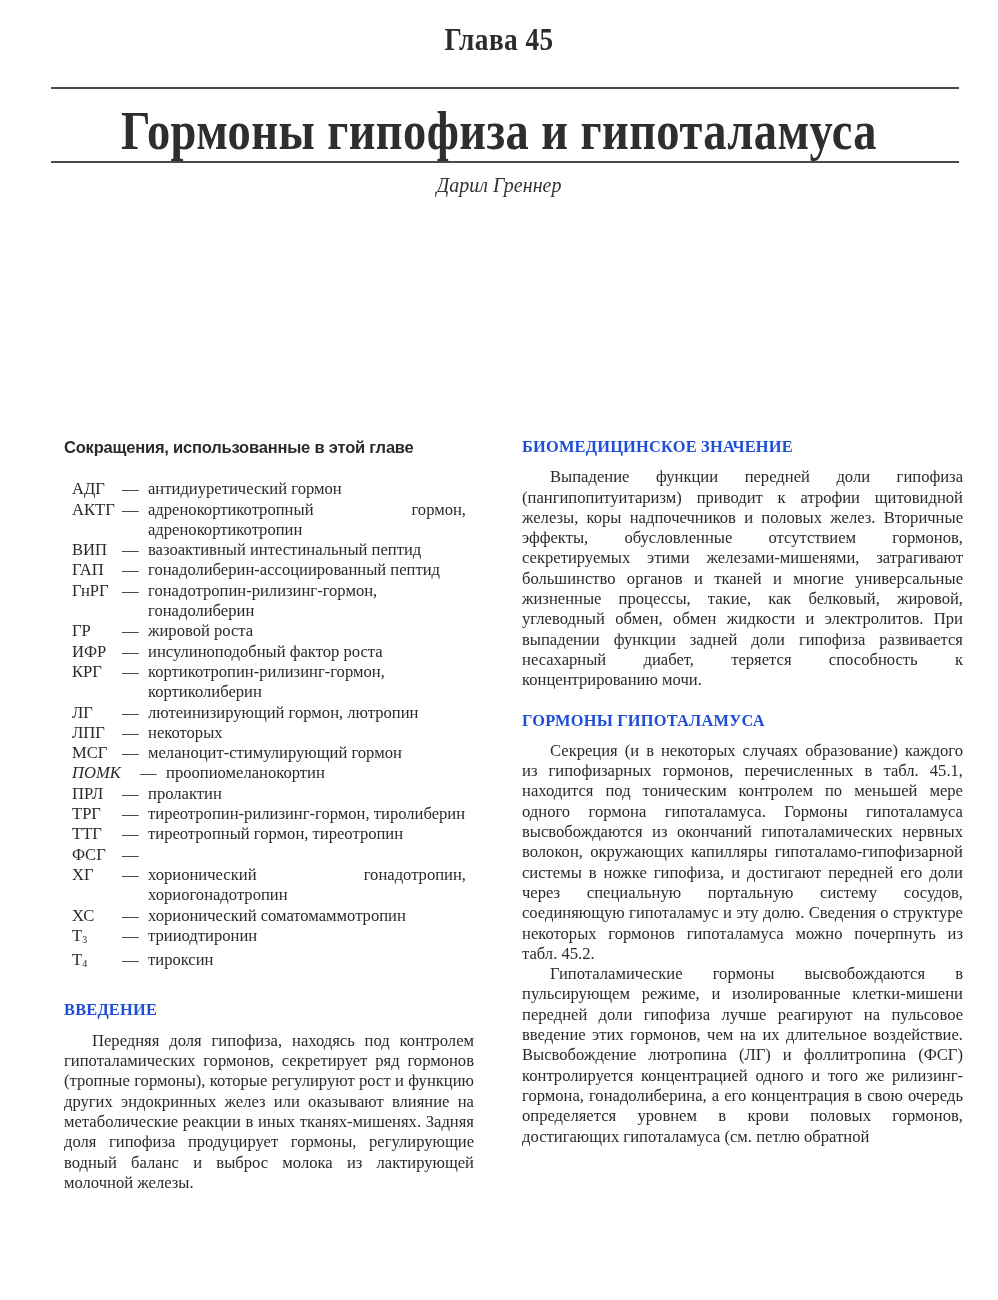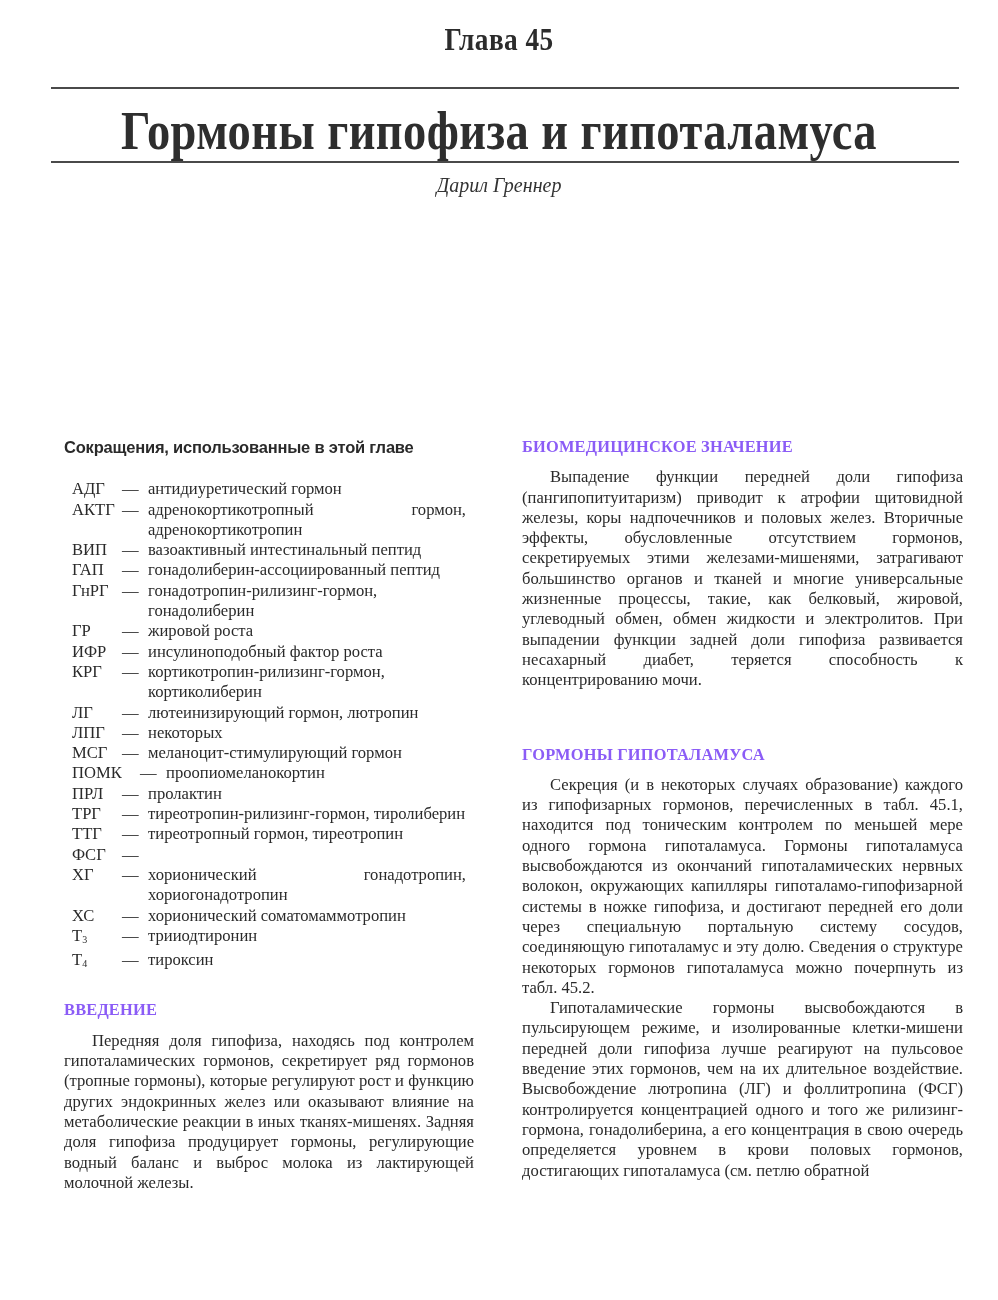--- a/index.html
+++ b/index.html
@@ -12,30 +12,30 @@
   .author { position: absolute; top: 174px; left: 0; width: 998px; text-align: center; font-style: italic; font-size: 20px; color: #333; }
 
   .col { position: absolute; font-size: 16.6px; line-height: 20.3px; color: #2a2a2a; }
   .col.left { left: 64px; top: 437px; width: 410px; }
   .col.right { left: 522px; top: 437px; width: 441px; }
 
   .abbr-heading { font-family: "Liberation Sans", sans-serif; font-weight: bold; font-size: 16.5px; margin: 0 0 22px 0; color: #2a2a2a; letter-spacing: -0.2px; }
   .abbr-list { margin: 8px; padding: 0; list-style: none; }
   .abbr-row { display: flex; }
   .abbr-key { width: 50px; flex: none; white-space: nowrap; }
-  .abbr-key.wide { width: 68px; }
+  .abbr-key.wide { width: 68px; font-style: italic; }
   .abbr-dash { width: 26px; flex: none; }
   .abbr-val { flex: 1; text-align: justify; }
   sub { font-size: 10px; vertical-align: -2px; }
 
-  .section-heading { font-family: "Liberation Serif", serif; font-weight: bold; font-size: 16.4px; margin: 0; color: #8b5cf6; letter-spacing: 0.2px; }
+  .section-heading { font-family: "Liberation Serif", serif; font-weight: bold; font-size: 16.4px; margin: 0; color: #1d4ed8; letter-spacing: 0.2px; }
   .para { margin: 0; text-indent: 28px; text-align: justify; }
   .intro-heading { margin-top: 26px; margin-bottom: 10px; }
   .bio-heading { margin-bottom: 10px; }
-  .hyp-heading { margin-top: 54px; margin-bottom: 10px; }
+  .hyp-heading { margin-top: 20px; margin-bottom: 10px; }
 </style>
 </head>
 <body>
 
 <div>
   <div class="chapter-label">Глава 45</div>
   <div class="rule top"></div>
   <h1 class="chapter-title" style="margin:0;">Гормоны гипофиза и гипоталамуса</h1>
   <div class="rule bottom"></div>
   <div class="author">Дарил Греннер</div>

